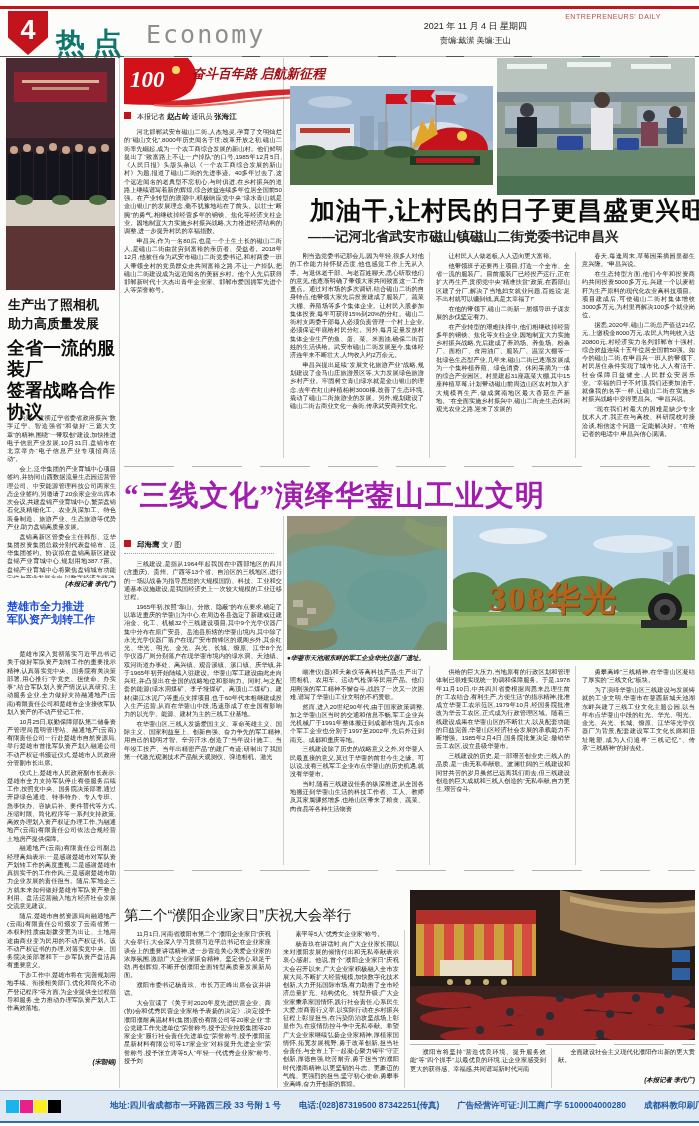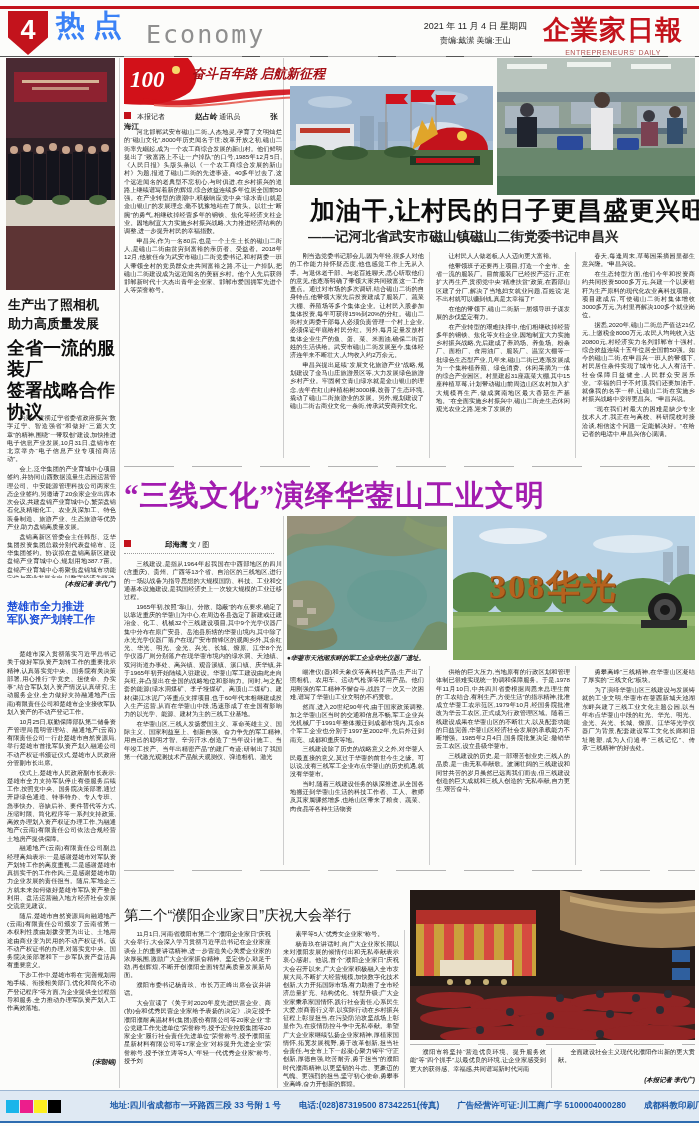--- a/index.html
+++ b/index.html
@@ -12,37 +12,37 @@
   .vrule { position:absolute; width:1px; background:#cdcdcd; }
   .dashrow { position:absolute; height:1px;
              background:repeating-linear-gradient(90deg,#b3b3b3 0 50px,transparent 50px 68px); }
   .sig { font-size:6.4px; font-weight:bold; font-style:italic; text-align:right; color:#111; }
 
   
   .topline { position:absolute; left:0; top:6px; width:699px; height:3px; background:#c3131c; }
   .pagenum { position:absolute; left:8px; top:11px; width:40px; height:44px; background:#c3131c;
              clip-path:polygon(0 0,100% 0,100% 60%,50% 100%,0 60%);
              color:#fff; font-size:27px; font-weight:bold; text-align:center; line-height:38px; }
-  .section-cn { position:absolute; left:56px; top:6px; font-size:29px; font-weight:bold; color:#3b82f6; letter-spacing:8px; }
+  .section-cn { position:absolute; left:56px; top:24px; font-size:29px; font-weight:bold; color:#0f766e; letter-spacing:8px; }
   .section-en { position:absolute; left:146px; top:20px; font-size:25px; color:#8f8f8f;
                 font-family:"DejaVu Sans Mono","Liberation Mono",monospace; letter-spacing:2px; }
   .dateblock { position:absolute; right:172px; top:20px; text-align:center; color:#222; }
   .dateblock .d1 { font-size:9px; }
   .dateblock .d2 { font-size:8px; margin-top:2px; }
   .masthead { position:absolute; right:6px; top:12px; width:160px; text-align:center; }
   .masthead-cn { font-size:27px; font-weight:bold; color:#c3131c; font-family:"Liberation Serif","DejaVu Serif",serif; letter-spacing:1px; }
   .masthead-en { font-size:7px; color:#b0504f; letter-spacing:.5px; margin-top:1px; }
   .hdr-divider { position:absolute; left:0; top:56px; width:699px; height:1px; background:#555; }
 
   
   .kicker { font-size:13px; font-weight:bold; color:#161616; line-height:1.45; }
   .h-left  { font-size:18px; line-height:1.18; color:#0d0d0d; }
   .byline { font-size:7px; color:#222; }
   .byline .sq { display:inline-block; width:7px; height:7px; background:#c3131c; margin-right:4px; }
-  .byline b { font-size:7.5px;margin-left:28px; }
+  .byline b { font-size:7.5px; }
   .dotted-under { border-bottom:1px dotted #999; padding-bottom:3px; }
 
   .h-main { font-size:25px; letter-spacing:1px; color:#0c0c0c; }
   .h-sub  { font-size:13.5px; font-weight:bold; color:#222; }
   .h-sanxian { font-size:29px; color:#a21caf; letter-spacing:1px; }
   .h-puyang  { font-size:26px; color:#0c0c0c; letter-spacing:1px; z-index:5; }
   .h-puyang-sub { font-size:14.5px; color:#1a1a1a; }
 
   .caption { font-size:6.4px; font-weight:bold; font-style:italic; color:#222; }
 
@@ -70,21 +70,20 @@
   <div class="pagenum">
     <span>4</span>
   </div>
   <div class="section-cn">热点</div>
   <div class="section-en">Economy</div>
   <div class="dateblock">
     <div class="d1">2021 年 11 月 4 日  星期四</div>
     <div class="d2">责编:戴潆  美编:王山</div>
   </div>
   <div class="masthead">
-    <div class="masthead-cn">企業家日報</div>
     <div class="masthead-en">ENTREPRENEURS' DAILY</div>
   </div>
   <div class="hdr-divider"></div>
 
   <div class="vrule" style="left:119px;top:58px;height:1030px;"></div>
   <div class="vrule" style="left:283px;top:58px;height:400px;"></div>
   <div class="vrule" style="left:429px;top:252px;height:206px;"></div>
   <div class="vrule" style="left:575px;top:252px;height:206px;"></div>
   <div class="dashrow" style="left:124px;top:56px;width:571px;"></div>
   <div class="dashrow" style="left:124px;top:466px;width:571px;"></div>
@@ -323,21 +322,21 @@
           <ellipse cx="190" cy="82" rx="34" ry="20"></ellipse>
           <ellipse cx="236" cy="78" rx="22" ry="20"></ellipse>
         </g>
       <rect y="96" width="242" height="48" fill="#7fa75c"></rect>
       <path d="M0 100 H242 V110 Q120 104 0 112 Z" fill="#93b56d"></path>
       <circle cx="212" cy="94" r="17" fill="#1d1d1d"></circle>
       <circle cx="212" cy="94" r="11" fill="#4a4a4a"></circle>
       <circle cx="212" cy="94" r="5" fill="#181818"></circle>
       <rect x="188" y="104" width="46" height="8" fill="#2a2a2a"></rect>
     </svg>
-    <span class="photo-overlay-text" style="left:36px;top:48px;">308华光</span>
+    <span class="photo-overlay-text" style="left:36px;top:60px;">308华光</span>
   </div>
 
   <div class="abs caption" style="left:287px;top:654px;width:300px;">●华蓥市天池湖东畔的军工企业华光仪器厂遗址。</div>
 
   <div class="abs body-text" style="left:290px;top:668px;width:134px;height:197px;">
       <p>瞄准仪(器)和天象仪等高科技产品;生产出了照相机、农用车、运动气枪弹等民用产品。他们用刚强的军工精神不懈奋斗,战胜了一次又一次困难,谱写了华蓥山工业文明的不朽赞歌。</p>
       <p>然而,进入20世纪90年代,由于国家政策调整,加之华蓥山区当时的交通和信息不畅,军工企业兴光机械厂于1991年整体搬迁到成都市境内,其余8个军工企业也分别于1997至2002年,先后外迁到南充、成都和重庆等地。</p>
       <p>三线建设除了历史的战略意义之外,对华蓥人民最直接的意义,莫过于华蓥的前世今生之缘。可以说,没有三线军工企业布点华蓥山的历史机遇,就没有华蓥市。</p>
       <p>当时,随着三线建设任务的纵深推进,从全国各地搬迁到华蓥山生活的科技工作者、工人、教师及其家属骤然增多,也给山区带来了粮食、蔬菜、肉食品等各种生活物资</p>
     </div>

